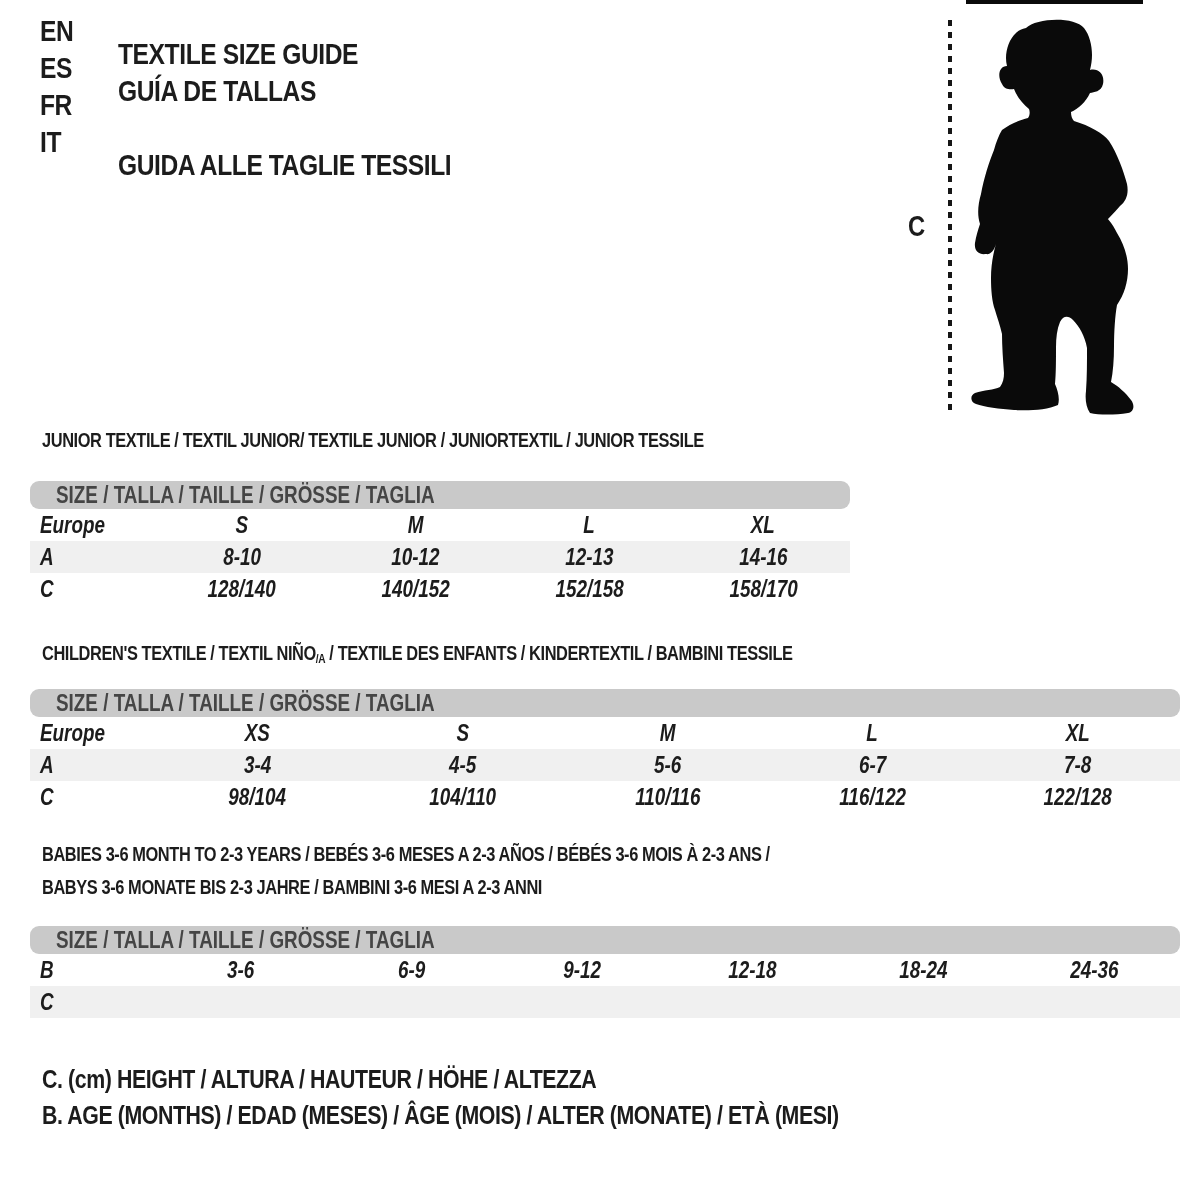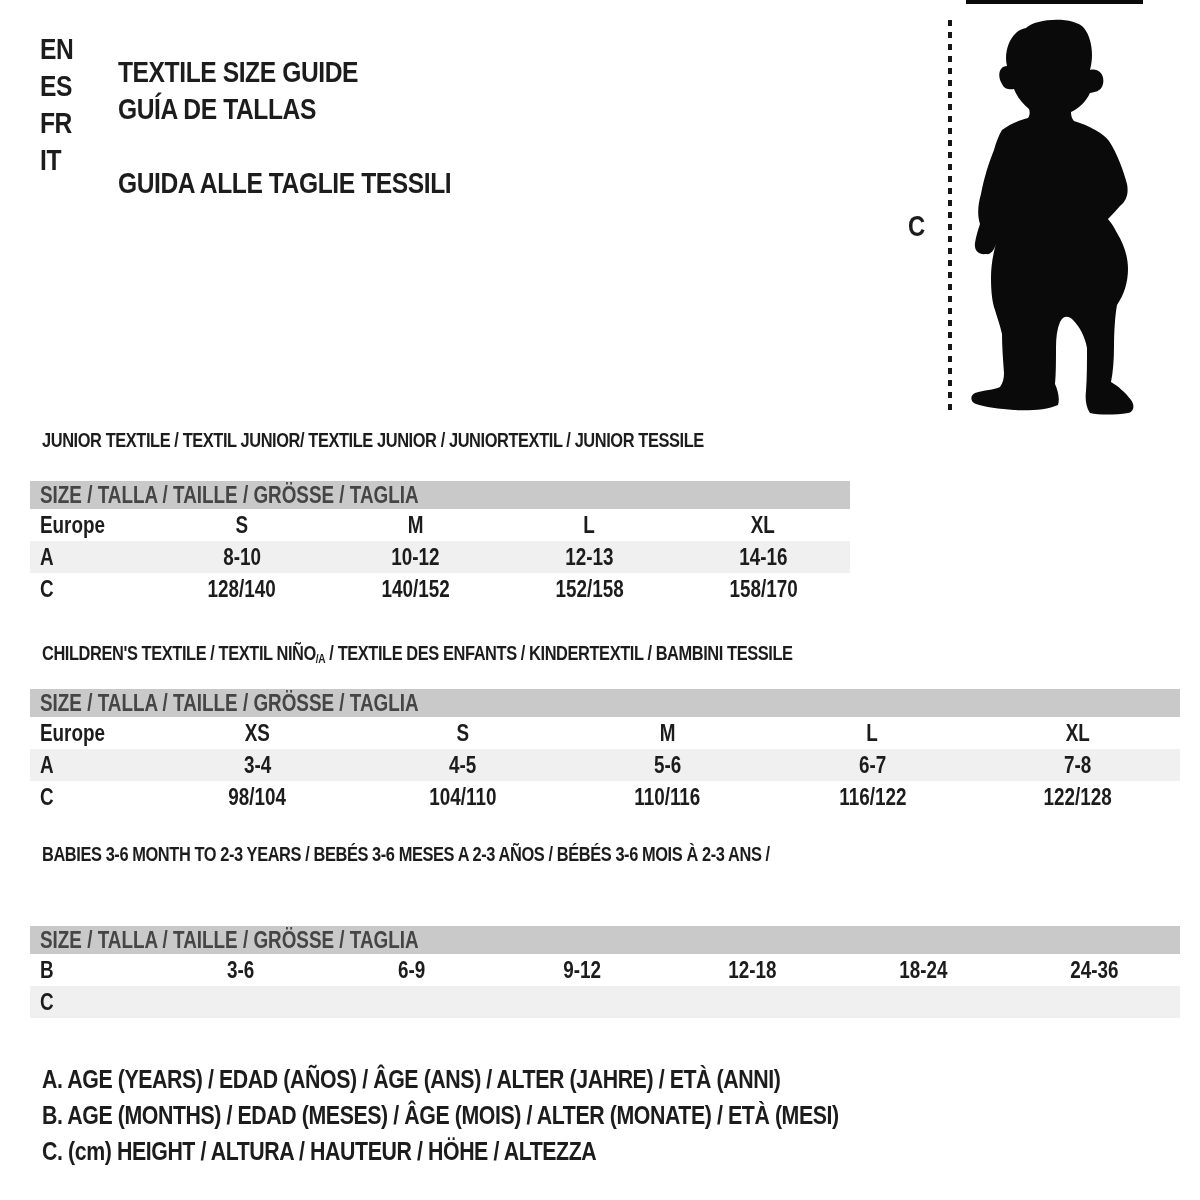--- a/index.html
+++ b/index.html
@@ -4,41 +4,41 @@
 <style>
   html,body{margin:0;padding:0;background:#ffffff;}
   #page{
     position:relative;width:1200px;height:1200px;background:#ffffff;overflow:hidden;
     font-family:"Liberation Sans","DejaVu Sans",sans-serif;font-weight:700;color:#1c1c1c;
   }
   .tx{display:inline-block;transform:scaleX(0.82);transform-origin:0 50%;white-space:nowrap;}
   .ctr .tx{transform-origin:50% 50%;}
 
   
-  .lang-block{position:absolute;left:40px;top:30px;text-decoration:underline;}
+  .lang-block{position:absolute;left:40px;top:12px;text-decoration:underline;}
   .lang-row{display:flex;height:37px;align-items:center;font-size:30px;letter-spacing:-0.5px;}
   .col-code{width:78px;}
   .col-title{flex:1;margin-top:46px;}
 
   
   .crop-bar{position:absolute;left:966px;top:0;width:177px;height:4px;background:#0a0a0a;}
   .dash-line{position:absolute;left:948px;top:20px;width:4px;height:396px;
     background:repeating-linear-gradient(to bottom,#161616 0 6px,transparent 6px 12px);}
   .c-label{position:absolute;left:908px;top:210px;font-size:29px;}
   .baby-svg{position:absolute;left:966px;top:14px;width:174px;height:402px;}
 
   
   .sec-heading{position:absolute;left:42px;font-size:20px;letter-spacing:-0.5px;}
   .subsc{font-size:0.62em;vertical-align:-0.28em;}
 
   
   .stable{position:absolute;left:30px;}
-  .t-bar{height:28px;background:#c9c9c9;display:flex;align-items:center;padding-left:10px;
-    color:#454545;font-size:23px;}
-  .t-row{display:flex;height:32px;align-items:center;font-size:23px;}
+  .t-bar{height:28px;background:#c9c9c9;display:flex;align-items:center;padding-left:26px;
+    color:#454545;font-size:23px;border-radius:9px;}
+  .t-row{display:flex;height:32px;align-items:center;font-size:23px;font-style:italic;}
   .t-row.shaded{background:#f0f0f0;}
   .cell.label{width:125px;padding-left:10px;box-sizing:border-box;}
   .vals{flex:1;display:flex;}
   .cell.val{flex:1;text-align:center;}
   .w820{width:820px;} .w1150{width:1150px;}
 
   
   .footnotes{position:absolute;left:42px;top:1064px;}
   .foot-row{height:36px;font-size:26px;letter-spacing:-0.5px;}
 </style>
@@ -204,20 +204,21 @@
             <div class="cell val"><span class="tx">104/110</span></div>
             <div class="cell val"><span class="tx">110/116</span></div>
             <div class="cell val"><span class="tx">116/122</span></div>
             <div class="cell val"><span class="tx">122/128</span></div>
           </div>
         </div>
       </div>
   </div>
 
   <div class="sec-heading" style="top:843px;"><span class="tx">BABIES 3-6 MONTH TO 2-3 YEARS / BEBÉS 3-6 MESES A 2-3 AÑOS / BÉBÉS 3-6 MOIS À 2-3 ANS /</span></div>
+  <div class="sec-heading" style="top:876px;"><span class="tx">BABYS 3-6 MONATE BIS 2-3 JAHRE / BAMBINI 3-6 MESI A 2-3 ANNI</span></div>
   <div class="stable w1150" style="top:926px;">
     <div class="t-bar">
         <span class="tx">SIZE / TALLA / TAILLE / GRÖSSE / TAGLIA</span>
       </div>
     <div>
 
         <div class="t-row">
           <div class="cell label"><span class="tx">B</span></div>
           <div class="vals ctr">
             <div class="cell val"><span class="tx">3-6</span></div>
@@ -230,20 +231,19 @@
         </div>
 
         <div class="t-row shaded">
           <div class="cell label"><span class="tx">C</span></div>
         </div>
       </div>
   </div>
 
   <div class="footnotes">
 
-      <div class="foot-row"><span class="tx">A. AGE (YEARS) / EDAD (AÑOS) / ÂGE (ANS) / ALTER (JAHRE) / ETÀ (ANNI)</span></div>
+
+      <div class="foot-row"><span class="tx">C. (cm) HEIGHT / ALTURA / HAUTEUR / HÖHE / ALTEZZA</span></div>
 
       <div class="foot-row"><span class="tx">B. AGE (MONTHS) / EDAD (MESES) / ÂGE (MOIS) / ALTER (MONATE) / ETÀ (MESI)</span></div>
-
-      <div class="foot-row"><span class="tx">C. (cm) HEIGHT / ALTURA / HAUTEUR / HÖHE / ALTEZZA</span></div>
     </div>
 
 </div>
 
 </body></html>

